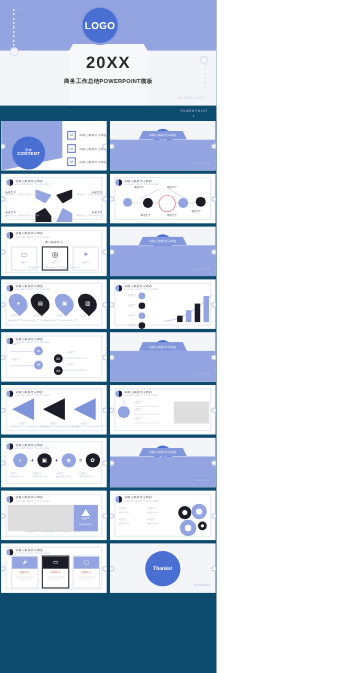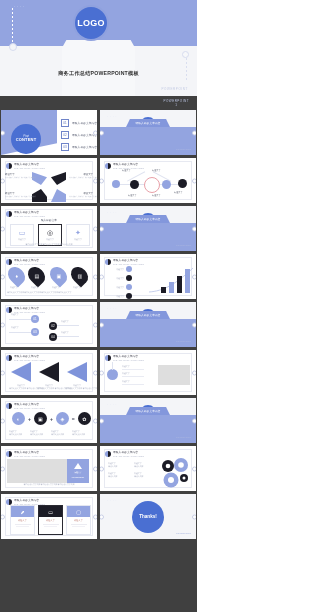--- a/index.html
+++ b/index.html
@@ -2,21 +2,21 @@
 <html><head>
 <meta charset="utf-8">
 <style>
   html,body{margin:0;padding:0;}
   body{
     width:197px;height:612px;
     background:#ffffff;
     font-family:"Liberation Sans","DejaVu Sans",sans-serif;
     overflow:hidden;
   }
-  .deck{width:197px;height:612px;position:relative;background:#404040;}
+  .deck{width:197px;height:612px;position:relative;background:#0c4a6e;}
 
   
   .slide{position:absolute;background:#ffffff;overflow:hidden;}
   .s-full{left:0;top:0;width:197px;}
   .s-half{width:96px;}
   .s-left{left:1px;}
   .s-right{left:100px;}
 
   .edge{position:absolute;top:50%;width:3px;height:3px;border:1px solid #c9cfe6;
         border-radius:50%;background:#fff;transform:translateY(-50%);}
@@ -168,20 +168,21 @@
 
 <div class="deck">
 
   <div class="slide s-full cover" style="top:0;height:96px;">
     <div class="cover-band"></div>
     <div class="cover-dots">····</div>
     <div class="cover-dash"></div>
     <div class="cover-ring"></div>
     <div class="cover-notch"></div>
     <div class="logo">LOGO</div>
+    <div class="cover-year">20XX</div>
     <div class="cover-sub">商务工作总结POWERPOINT模板</div>
     <div class="cover-dash2"></div>
     <div class="cover-ring2"></div>
     <div class="cover-foot">POWERPOINT</div>
   </div>
   <div class="ppt-mark">
     <span>POWERPOINT</span>
     <i>1</i>
   </div>
 

